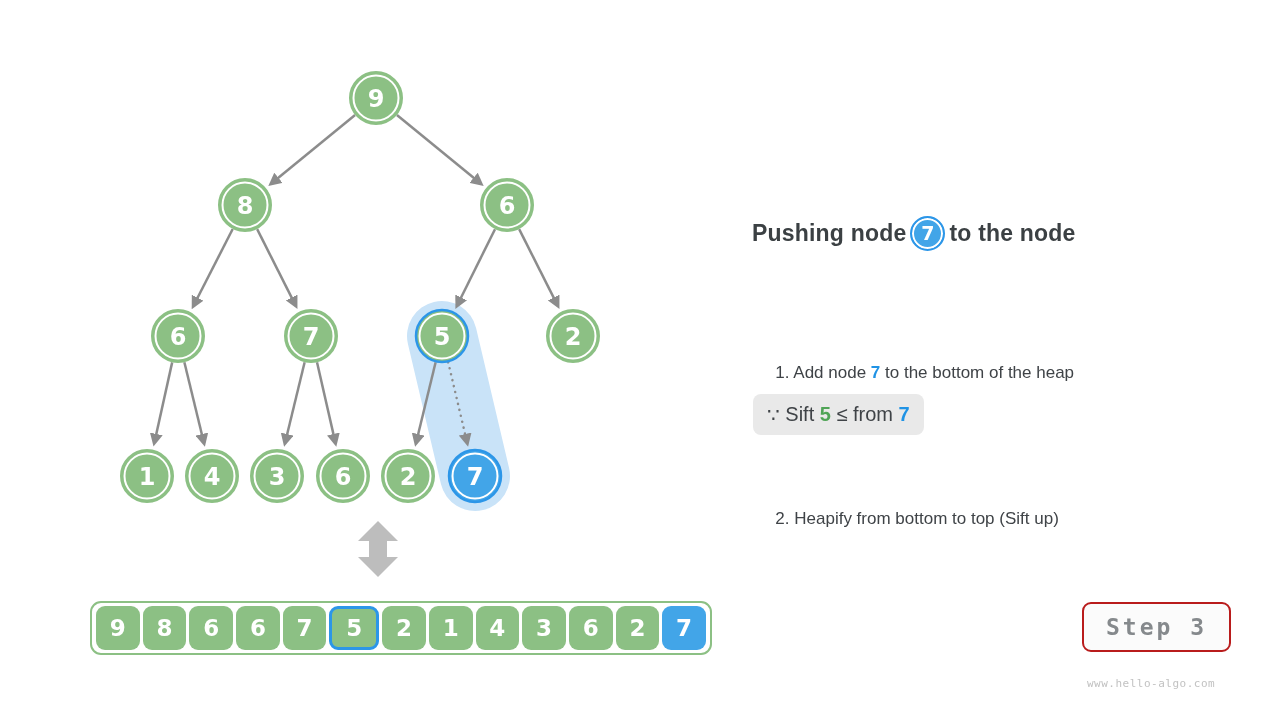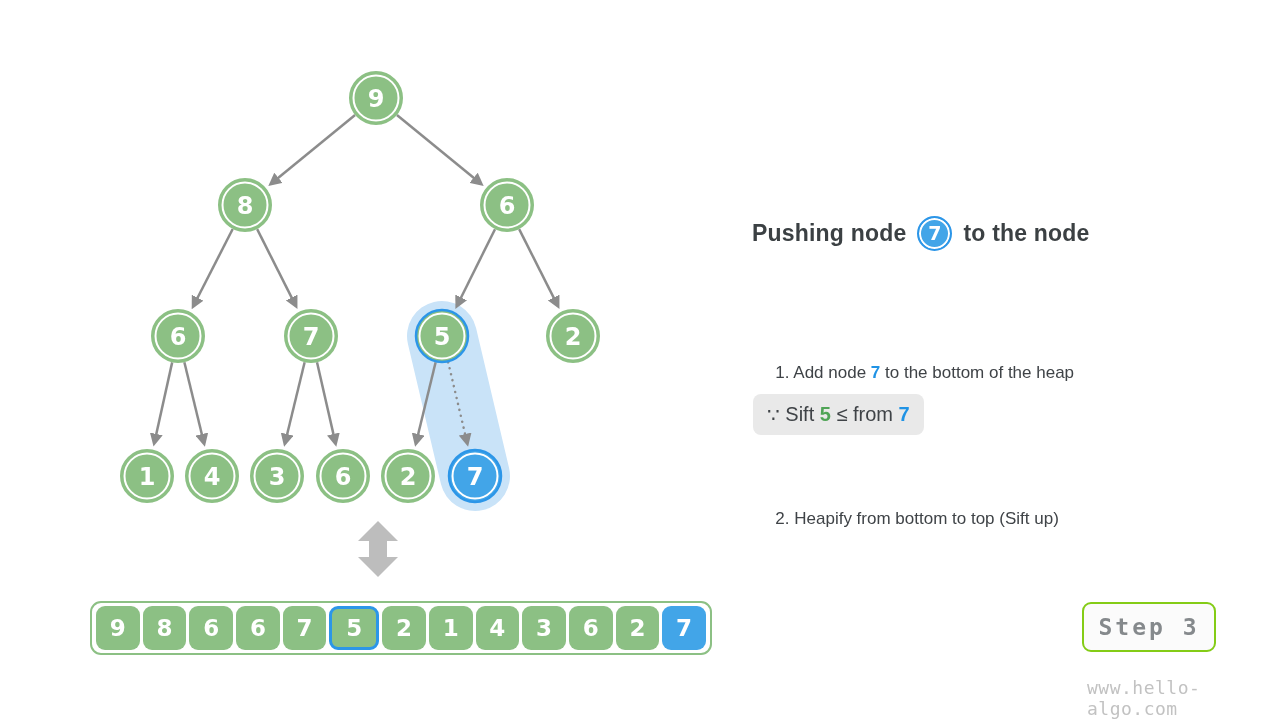--- a/index.html
+++ b/index.html
@@ -35,21 +35,21 @@
     color: #fff;
     background: var(--green);
   }
   .cell.outlined { border: 3px solid var(--blue-border); }
   .cell.blue { background: var(--blue); }
 
   
   .title {
     position: absolute;
     left: 752px; top: 210px; height: 46px;
-    display: flex; align-items: center; gap: 11px;
+    display: flex; align-items: center; gap: 4px;
     font-size: 23px; font-weight: bold; color: #3b4043;
     letter-spacing: 0.2px;
     white-space: pre;
     justify-content: center;
   }
   .title-node {
     width: 35px; height: 35px;
     border-radius: 50%;
     background: var(--blue);
     border: 2.5px solid var(--blue-border);
@@ -77,35 +77,35 @@
     padding: 0 14px;
     display: flex; align-items: center;
     font-size: 20px; color: #3f4347;
     white-space: pre;
   }
 
   
   .step-badge {
     position: absolute;
     left: 1082px; top: 602px;
-    width: 134px; height: 50px;
-    border: 2px solid #84cc16;
+    width: 149px; height: 50px;
+    border: 2px solid #b91c1c;
     border-radius: 9px;
     background: #fbfbfb;
     display: flex; align-items: center; justify-content: center;
     font-family: "DejaVu Sans Mono", monospace;
     font-weight: bold; font-size: 23px;
     color: #85898c;
     letter-spacing: 3px;
   }
   .watermark {
     position: absolute;
     left: 1087px; top: 677px;
     font-family: "DejaVu Sans Mono", monospace;
-    font-size: 18px;
+    font-size: 11px;
     color: #c2c2c2;
     letter-spacing: 0.5px;
   }
 </style>
 </head>
 <body>
 
 <div class="canvas">
 
   <svg class="tree-svg" width="720" height="595" viewBox="0 0 720 595">

